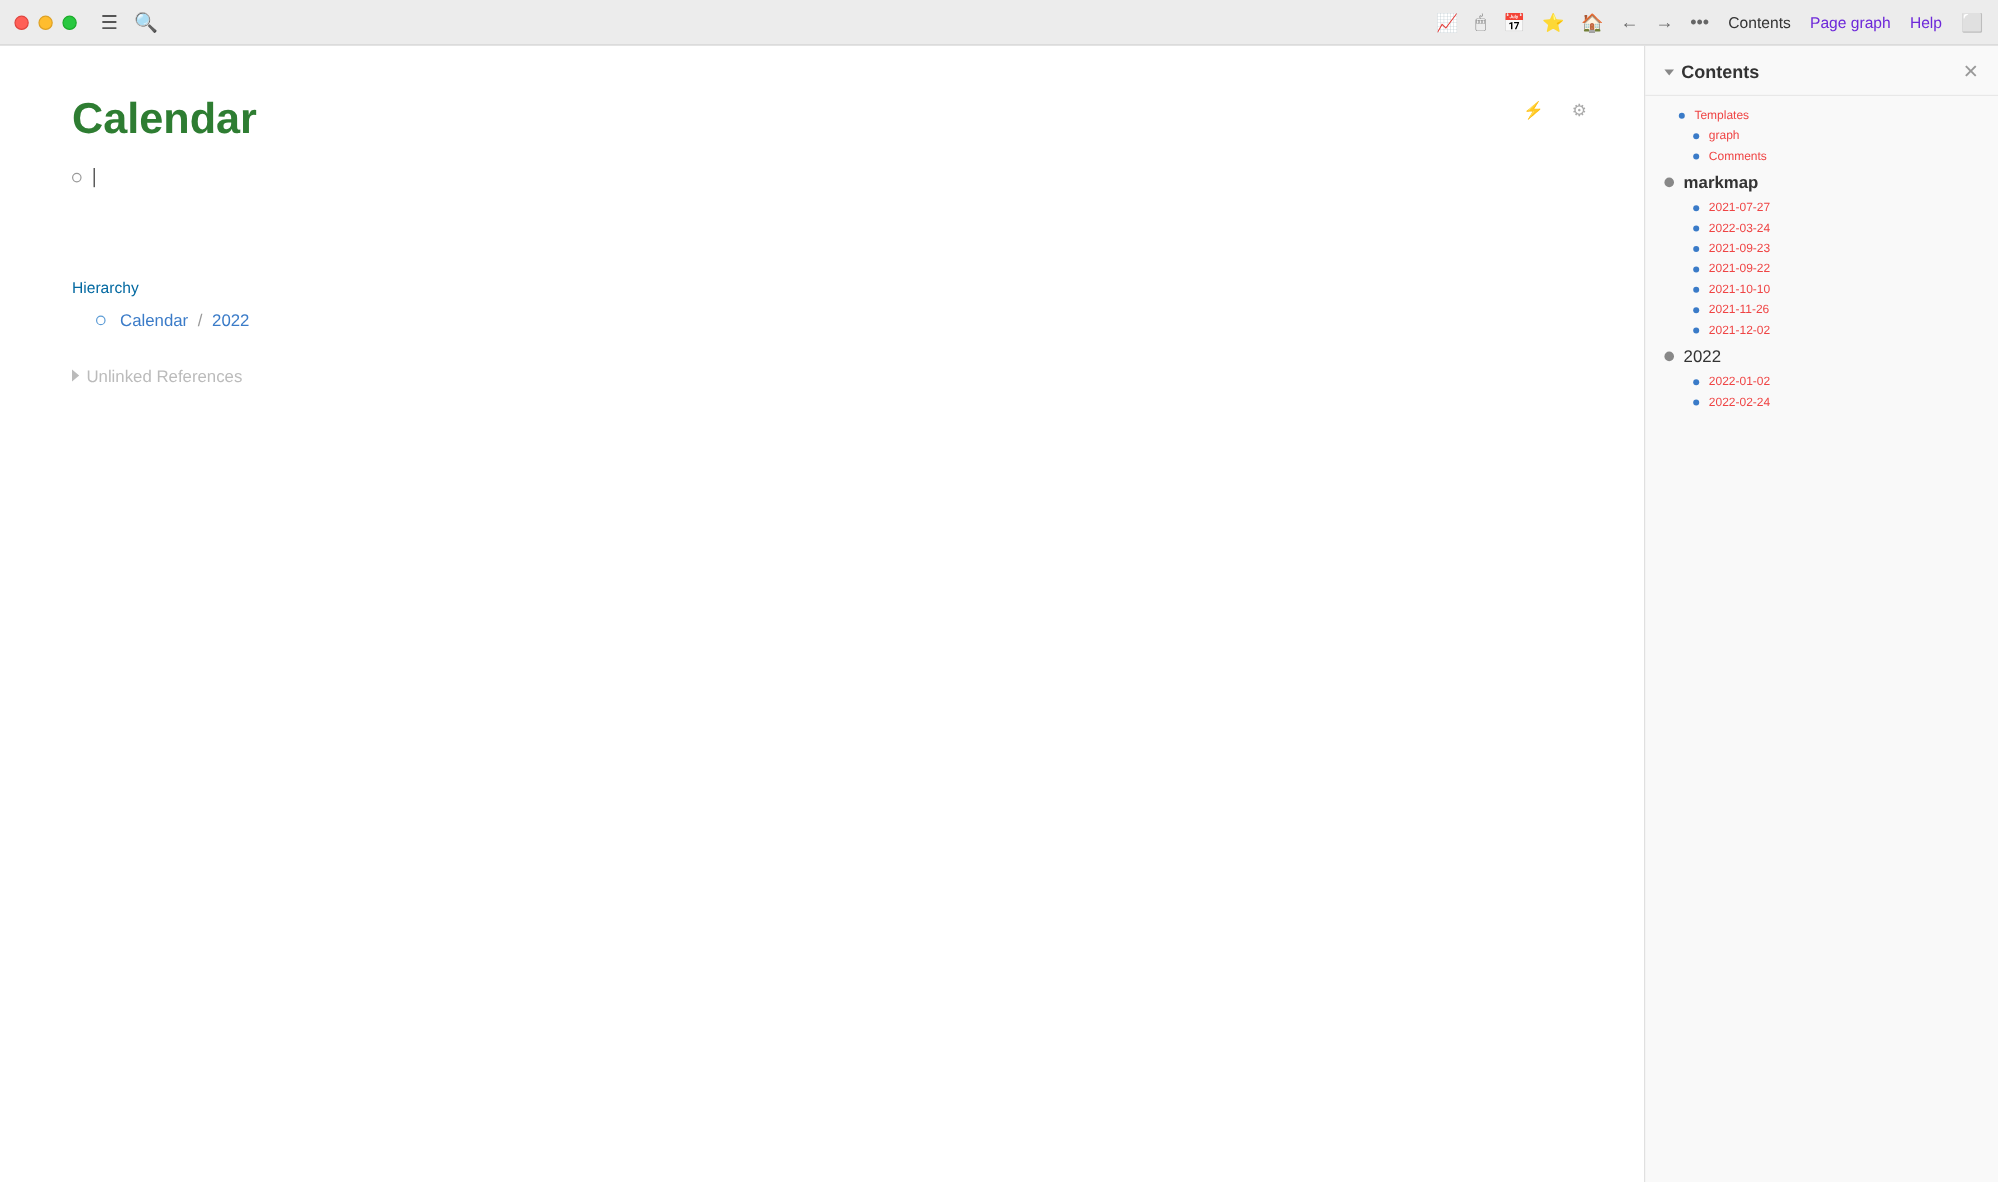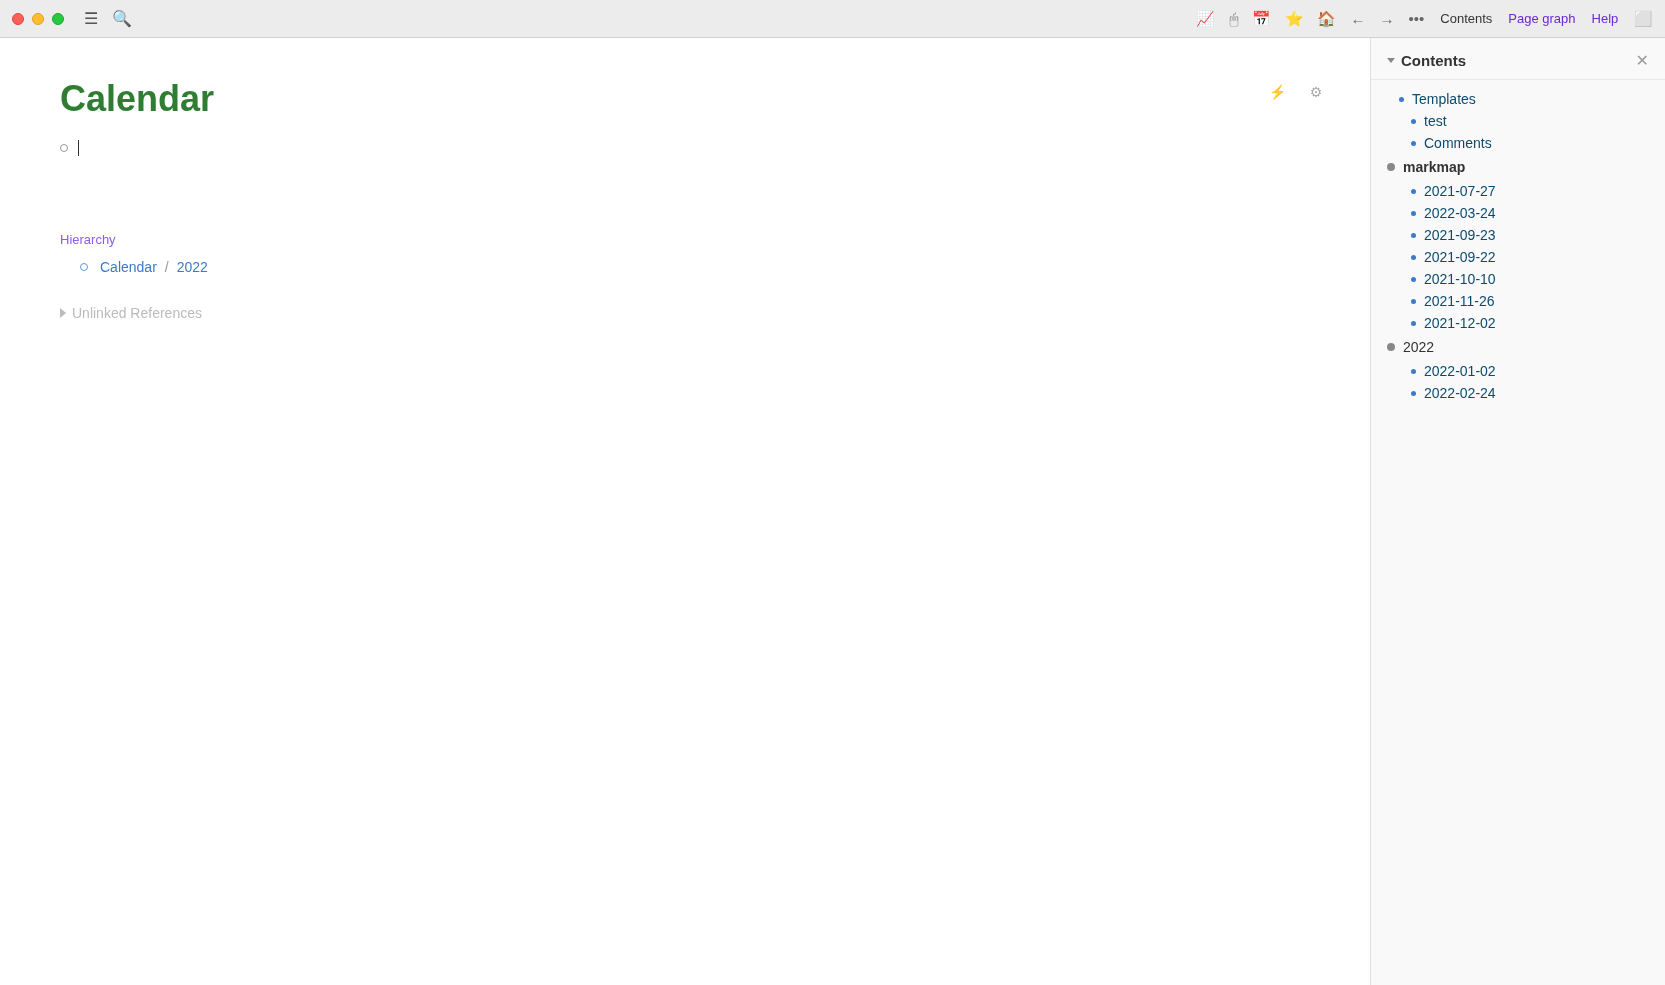--- a/index.html
+++ b/index.html
@@ -123,21 +123,21 @@
       width: 1px;
       height: 16px;
       background: #333;
       vertical-align: text-bottom;
       animation: blink 1s step-end infinite;
     }
     @keyframes blink { 0%,100%{opacity:1} 50%{opacity:0} }
 
     .section-label {
       font-size: 13px;
-      color: #8b5cf6;
+      color: #0369a1;
       font-weight: 500;
       margin: 28px 0 12px 0;
     }
 
     .hierarchy-item {
       display: flex;
       align-items: center;
       gap: 4px;
       font-size: 14px;
       margin-left: 20px;
@@ -218,22 +218,22 @@
     .toc-item {
       display: flex;
       align-items: center;
       padding: 3px 16px;
       font-size: 14px;
       cursor: pointer;
       gap: 8px;
     }
 
     .toc-link {
-      color: #0c4a6e;
-      font-size: 14px;
+      color: #ef4444;
+      font-size: 10px;
       text-decoration: none;
     }
     .toc-label-dark {
       color: #333;
       font-size: 14px;
     }
 
     .toc-group-header {
       padding: 5px 16px;
       font-size: 14px;
@@ -351,21 +351,21 @@
 
     <div class="panel-content">
 
       <div class="toc-item toc-indent-1">
         <div class="toc-dot-small-blue"></div>
         <a class="toc-link">Templates</a>
       </div>
 
       <div class="toc-item toc-indent-2">
         <div class="toc-dot-small-blue"></div>
-        <a class="toc-link">test</a>
+        <a class="toc-link">graph</a>
       </div>
       <div class="toc-item toc-indent-2">
         <div class="toc-dot-small-blue"></div>
         <a class="toc-link">Comments</a>
       </div>
 
       <div class="toc-group-header" style="padding-left:16px;font-weight:bold;">
         <div style="width:8px;height:8px;border-radius:50%;background:#888;flex-shrink:0;"></div>
         <span class="toc-label-dark">markmap</span>
       </div>

